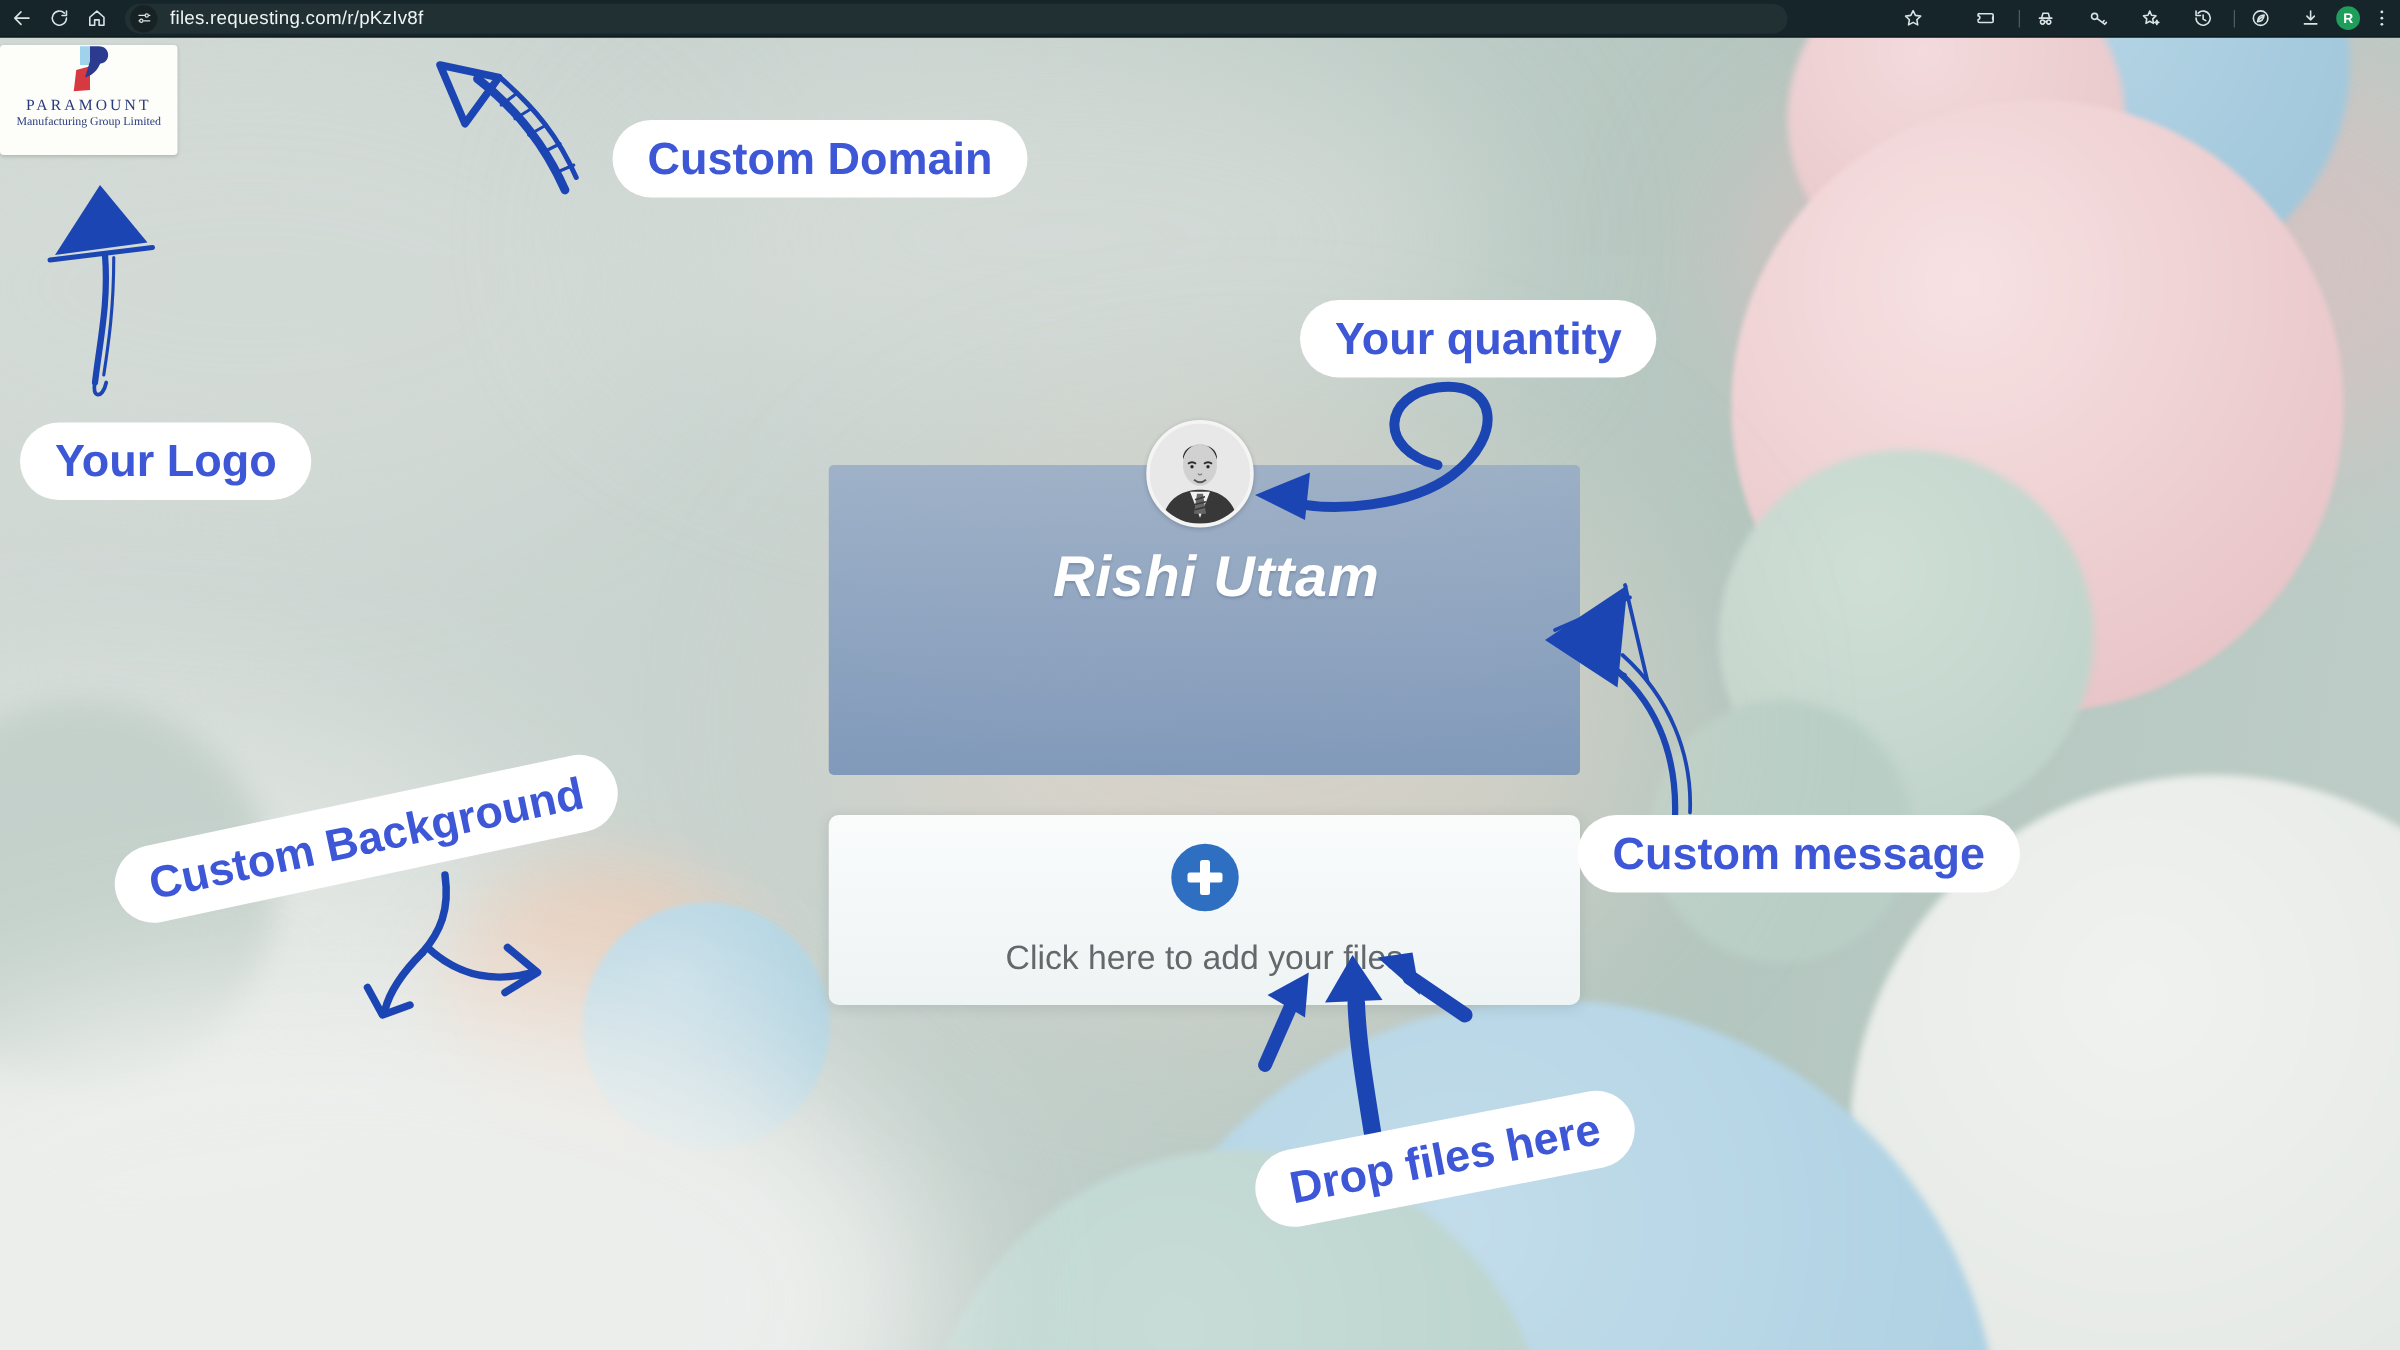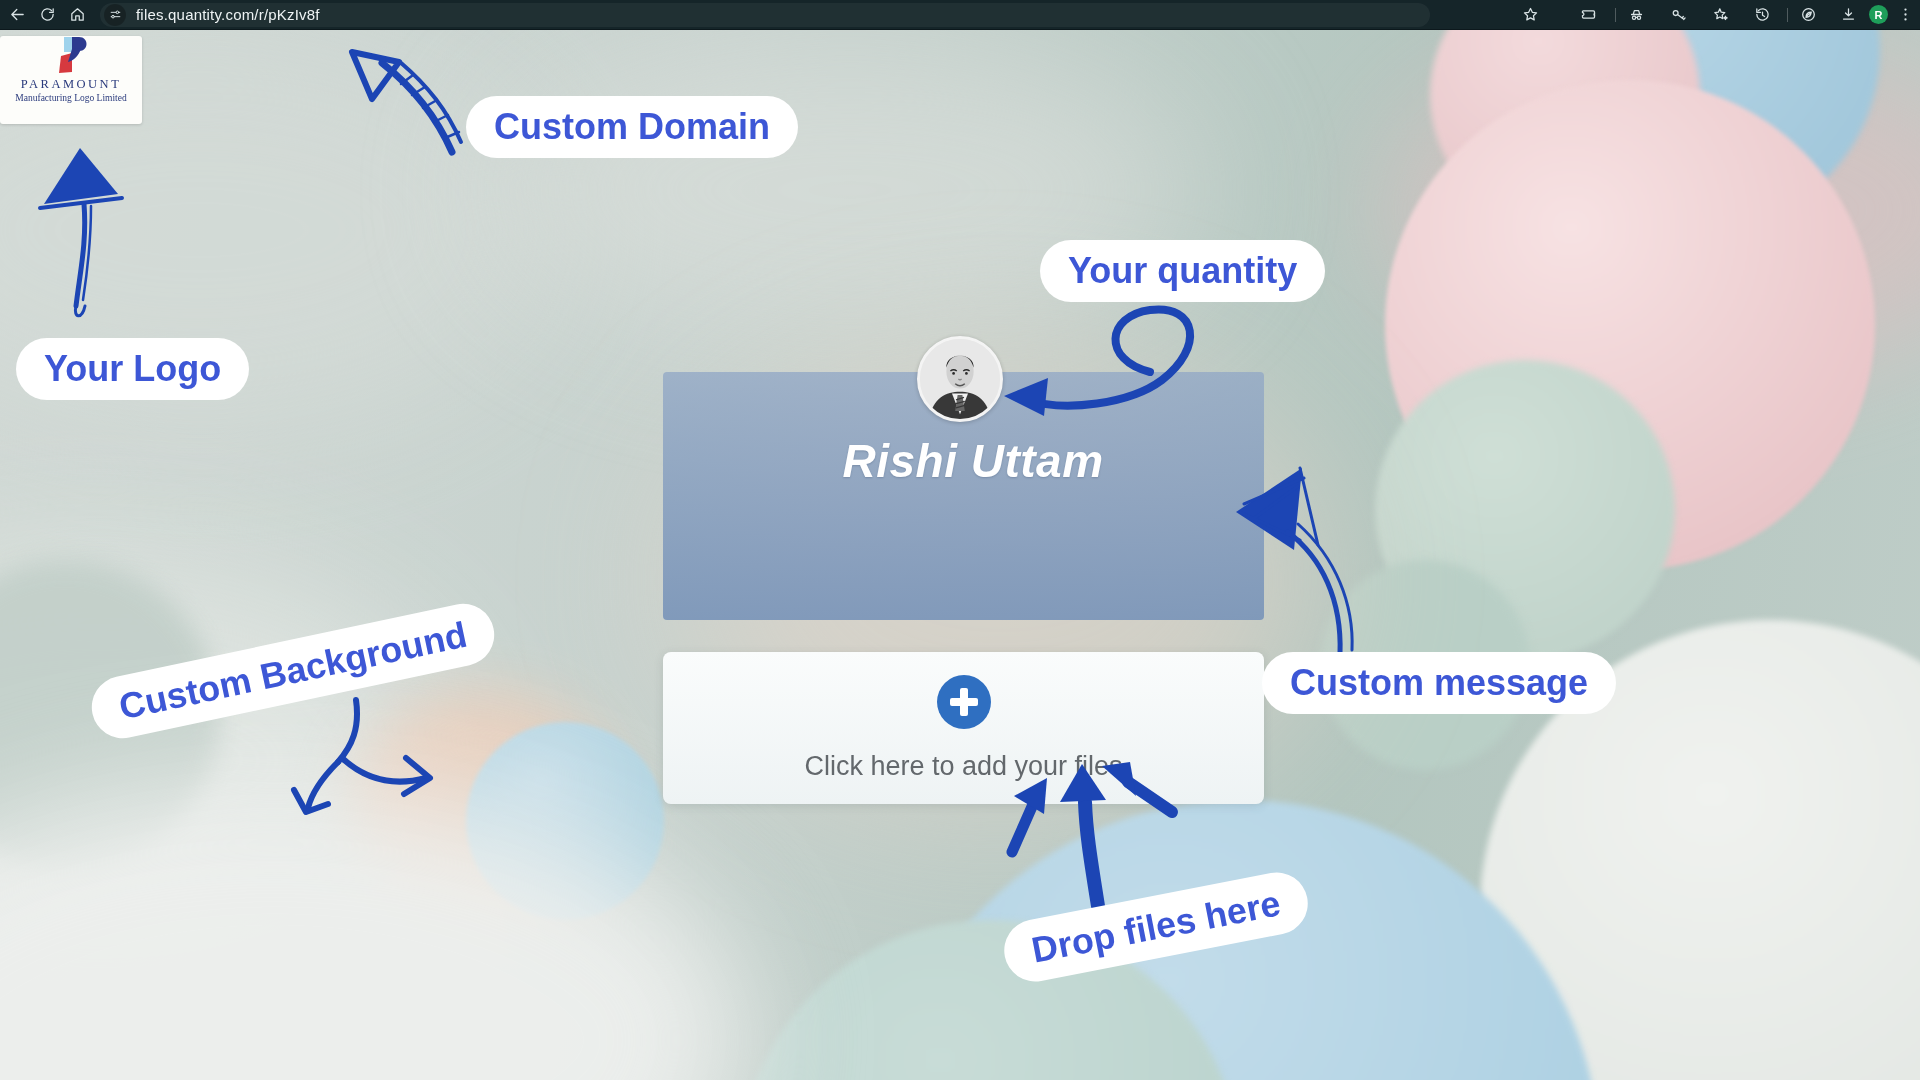--- a/index.html
+++ b/index.html
@@ -46,21 +46,21 @@
                 display:flex; flex-direction:column; align-items:center; justify-content:center; }
   .plus-btn { width:54px; height:54px; border-radius:50%; background:#2f6fc1; position:relative; cursor:pointer; }
   .plus-btn::before, .plus-btn::after { content:""; position:absolute; background:#fff; left:50%; top:50%; transform:translate(-50%,-50%); border-radius:2px; }
   .plus-btn::before { width:28px; height:8px; }
   .plus-btn::after { width:8px; height:28px; }
   .upload-cta { margin-top:22px; color:#63686c; font-size:27px; }
 
   
   .pill { position:absolute; background:#fff; border-radius:50px; padding:10px 28px; font-size:36px; font-weight:bold;
           color:#3d57d6; z-index:20; white-space:nowrap; }
-  .pill-domain { left:466px; top:96px; }
+  .pill-domain { left:490px; top:96px; }
   .pill-logo { left:16px; top:338px;text-align:center; }
   .pill-profile { left:1040px; top:240px; }
   .pill-bg { left:88px; top:640px; transform:rotate(-12deg); }
   .pill-msg { left:1262px; top:652px; }
   .pill-drop { left:1002px; top:896px; transform:rotate(-11deg); }
 
   .arrows { position:absolute; top:0; left:0; width:1920px; height:1080px; z-index:18; pointer-events:none; }
   .arrows path, .arrows polyline, .arrows line { stroke:#1c45b4; fill:none; stroke-linecap:round; stroke-linejoin:round; }
   .arrows .fill { fill:#1c45b4; stroke:none; }
 </style>
@@ -104,21 +104,21 @@
       </svg>
   </div>
   <div class="omnibox">
     <div class="siteinfo">
       <svg viewBox="0 0 24 24">
           <path d="M4 8h9M19 8h1M4 16h1M11 16h9"></path>
           <circle cx="15.5" cy="8" r="2.4"></circle>
           <circle cx="7.5" cy="16" r="2.4"></circle>
         </svg>
     </div>
-    <span class="url">files.quantity.com/r/pKzIv8f</span>
+    <span class="url">files.requesting.com/r/pKzIv8f</span>
   </div>
   <div class="tb-right">
     <div class="tb-icon">
       <svg viewBox="0 0 24 24">
           <path d="M12 3.5l2.6 5.4 5.9.8-4.3 4.1 1 5.8-5.2-2.8-5.2 2.8 1-5.8L3.5 9.7l5.9-.8z"></path>
         </svg>
     </div>
     <div class="tb-icon" style="margin-left:28px;">
       <svg viewBox="0 0 24 24">
           <path d="M5 7h14a1.5 1.5 0 0 1 1.5 1.5v7A1.5 1.5 0 0 1 19 17H5a1.5 1.5 0 0 1-1.5-1.5v-2a2 2 0 0 0 0-4v-2A1.5 1.5 0 0 1 5 7z"></path>
@@ -176,21 +176,21 @@
 </div>
 
 <div class="logo-card">
   <svg width="46" height="38" viewBox="0 0 46 38">
     <rect x="16" y="1" width="8" height="15" fill="#9fd3ec"></rect>
     <path d="M13 20 L24 17 L24 36 L11 37 Z" fill="#d6393f"></path>
     <path d="M24 1 h7 c10 0 10 14 0 14 h-7 z" fill="#2c3a8f"></path>
     <path d="M24 13 l9 -1 c-2 9 -9 13 -13 14 z" fill="#2c3a8f"></path>
   </svg>
   <div class="logo-brand">PARAMOUNT</div>
-  <div class="logo-tag">Manufacturing Logo Limited</div>
+  <div class="logo-tag">Manufacturing Group Limited</div>
 </div>
 
 <div class="avatar">
   <svg viewBox="0 0 100 100">
     <rect width="100" height="100" fill="#e9e8e5"></rect>
     <path d="M12 100 C15 74 33 66 50 66 C67 66 85 74 88 100 Z" fill="#3b3835"></path>
     <path d="M40 68 L60 68 L50 94 Z" fill="#f2f1ee"></path>
     <path d="M47 70 L53 70 L56 90 L44 90 Z" fill="#6b6560"></path>
     <path d="M45 76 l10 -3 M44 81 l12 -3 M45 86 l11 -3" stroke="#3b3835" stroke-width="1.6"></path>
     <ellipse cx="50" cy="41" rx="17" ry="21" fill="#d6d0c8"></ellipse>

